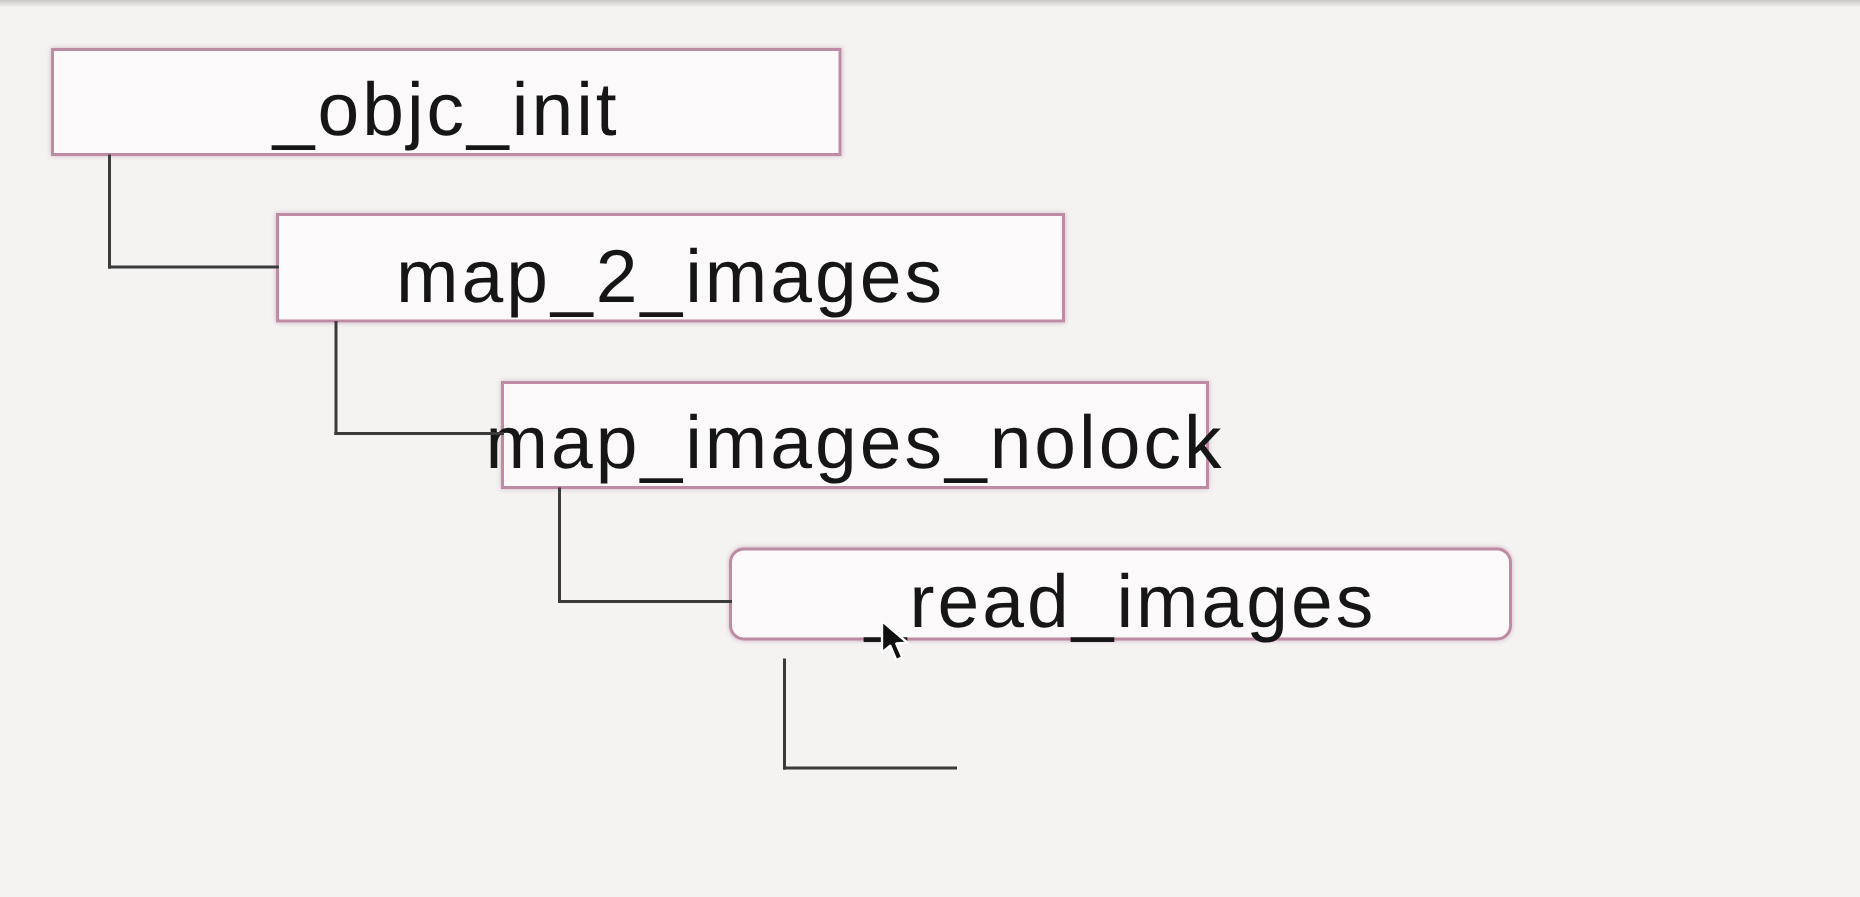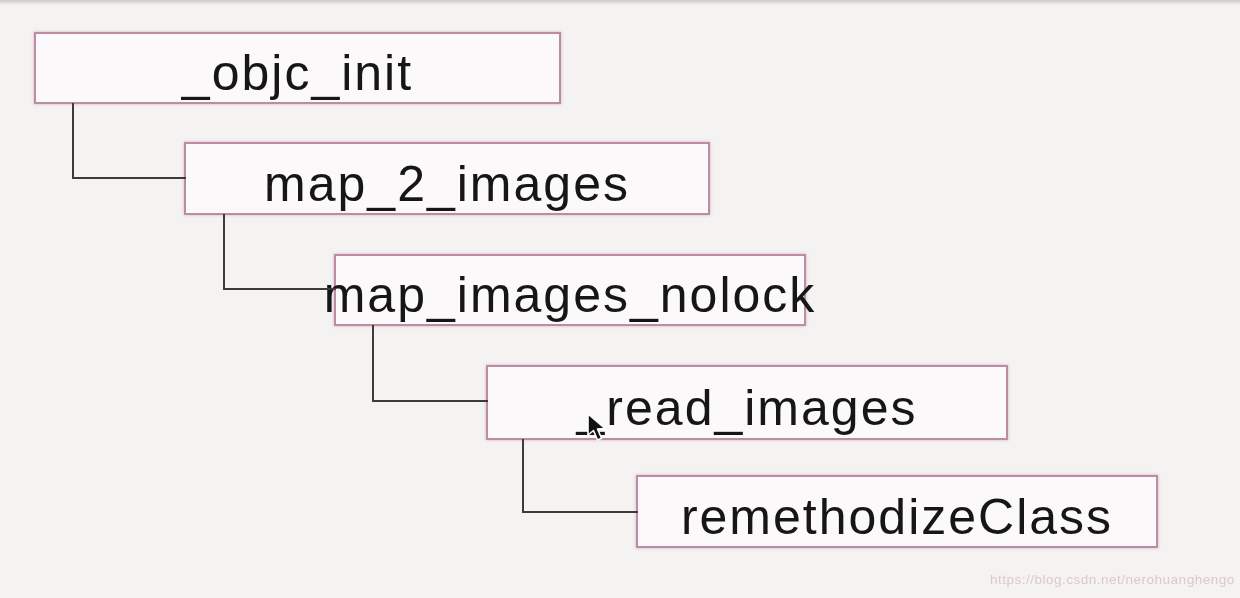--- a/index.html
+++ b/index.html
@@ -36,21 +36,21 @@
     justify-content: center;
     padding-top: 10px;
     font-size: 50px;
     letter-spacing: 2px;
     color: #161616;
     white-space: nowrap;
   }
   .n1 { left: 34px;  top: 32px;  width: 527px; height: 72px; }
   .n2 { left: 184px; top: 142px; width: 526px; height: 73px; text-align: right; }
   .n3 { left: 334px; top: 254px; width: 472px; height: 72px; }
-  .n4 { left: 486px; top: 365px; width: 522px; height: 75px; }
+  .n4 { left: 486px; top: 365px; width: 522px; height: 62px; border-radius: 10px; }
   .n5 { left: 636px; top: 475px; width: 522px; height: 73px; }
 
   .seg {
     position: absolute;
     background: #3b3b3b;
   }
   
   .c1v { left: 72px;  top: 103px; width: 2px;  height: 76px; }
   .c1h { left: 72px;  top: 177px; width: 114px; height: 2px; }
   
@@ -91,29 +91,27 @@
 </head>
 <body>
 
 <div class="canvas">
   <div class="top-edge"></div>
 
   <div class="node n1">_objc_init</div>
   <div class="node n2">map_2_images</div>
   <div class="node n3">map_images_nolock</div>
   <div class="node n4">_read_images</div>
-  <div class="node n5">remethodizeClass</div>
 
   <div class="seg c1v"></div>
   <div class="seg c1h"></div>
   <div class="seg c2v"></div>
   <div class="seg c2h"></div>
   <div class="seg c3v"></div>
   <div class="seg c3h"></div>
   <div class="seg c4v"></div>
   <div class="seg c4h"></div>
 
   <svg class="cursor" viewBox="0 0 22 30">
     <path d="M2,1 L2,22 L7.5,17.5 L11.5,27 L15.5,25.2 L11.5,16 L19,15.5 Z" fill="#101010" stroke="#ffffff" stroke-width="1.6" stroke-linejoin="round"></path>
   </svg>
 
-  <div class="wm-url">https://blog.csdn.net/nerohuanghengo</div>
 </div>
 
 </body></html>

